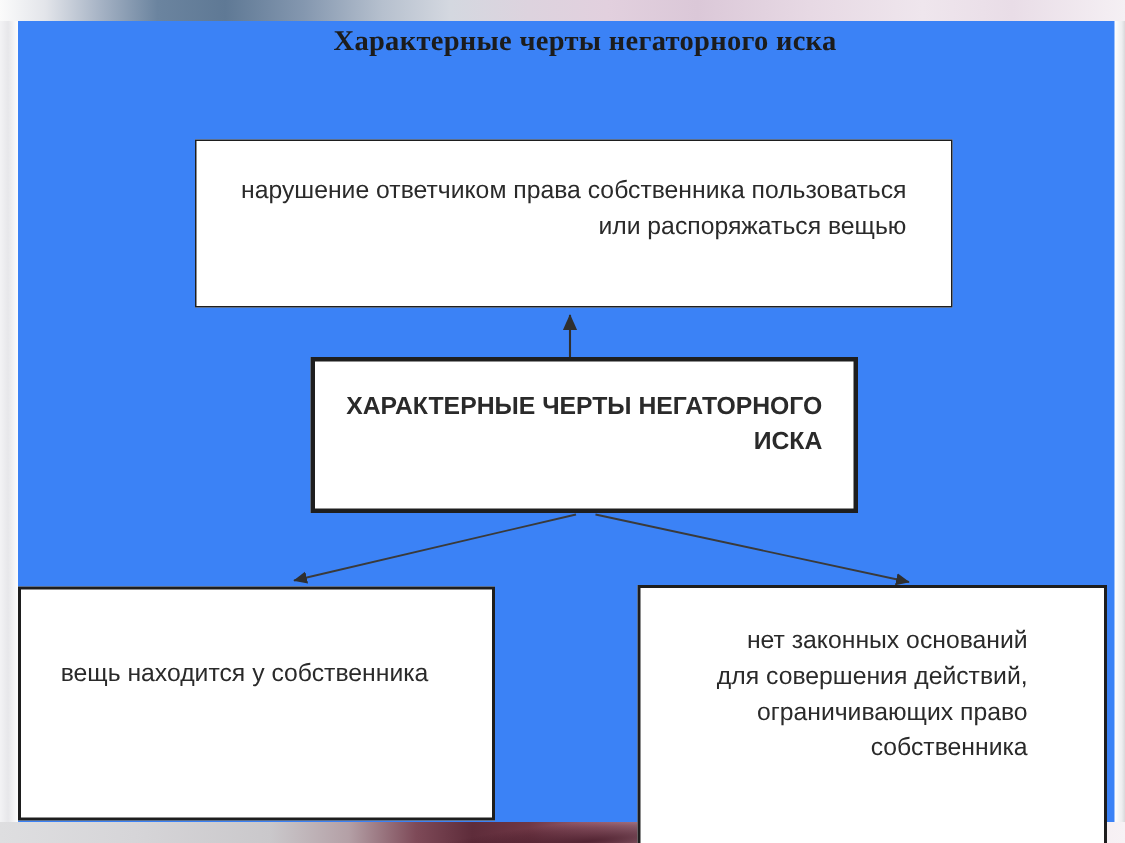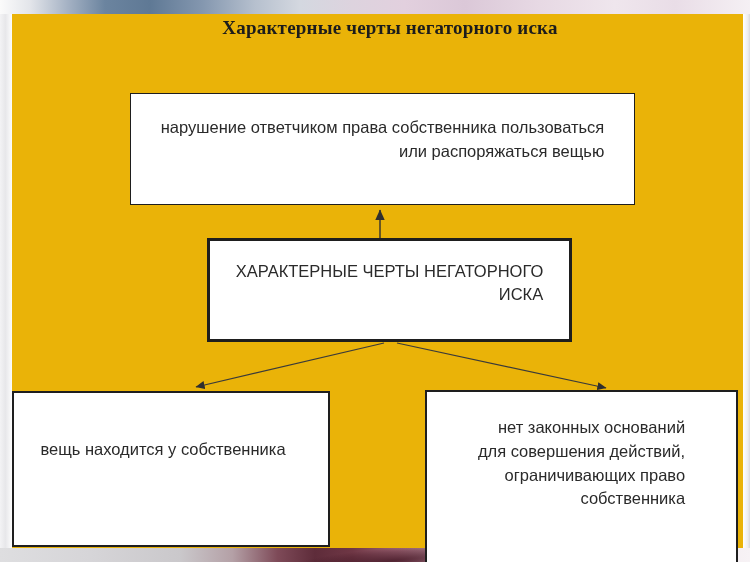--- a/index.html
+++ b/index.html
@@ -1,19 +1,19 @@
 <!DOCTYPE html>
 <html><head>
 <meta charset="utf-8">
 <style>
   html, body { margin:0; padding:0; background:#ffffff; }
   .stage {
     position:relative;
     width:750px; height:562px;
-    background:#eab308;
+    background:#3b82f6;
     overflow:hidden;
     font-family:"Liberation Sans", sans-serif;
   }
   
   .band-top {
     position:absolute; left:0; top:0; width:750px; height:14px;
     background:linear-gradient(to right,
       #fbfbfb 0%, #e3e5ea 4%, #a5b2c4 9%, #6b849f 14%, #5f7995 20%,
       #8497af 27%, #b6c0ce 34%, #d4d8e0 40%, #ddd3de 47%, #e2d0de 54%,
       #dbc8d8 62%, #e7d9e4 72%, #efe6ed 82%, #e9dde7 90%, #f5f0f4 100%);
@@ -65,21 +65,21 @@
     line-height:1.45;
   }
   .box-top {
     left:130px; top:93px; width:505px; height:112px;
     border-width:1.5px;
     padding:0 8px 18px 8px;
   }
   .box-center {
     left:207px; top:238px; width:365px; height:104px;
     border-width:3px;
-    font-weight:normal;
+    font-weight:bold;
     line-height:1.4;
     padding:0 8px 14px 8px;
   }
   .box-bl {
     left:12px; top:391px; width:318px; height:156px;
     border-width:2px;
     padding:0 24px 38px 8px;
   }
   .box-br {
     left:425px; top:390px; width:313px; height:175px;

